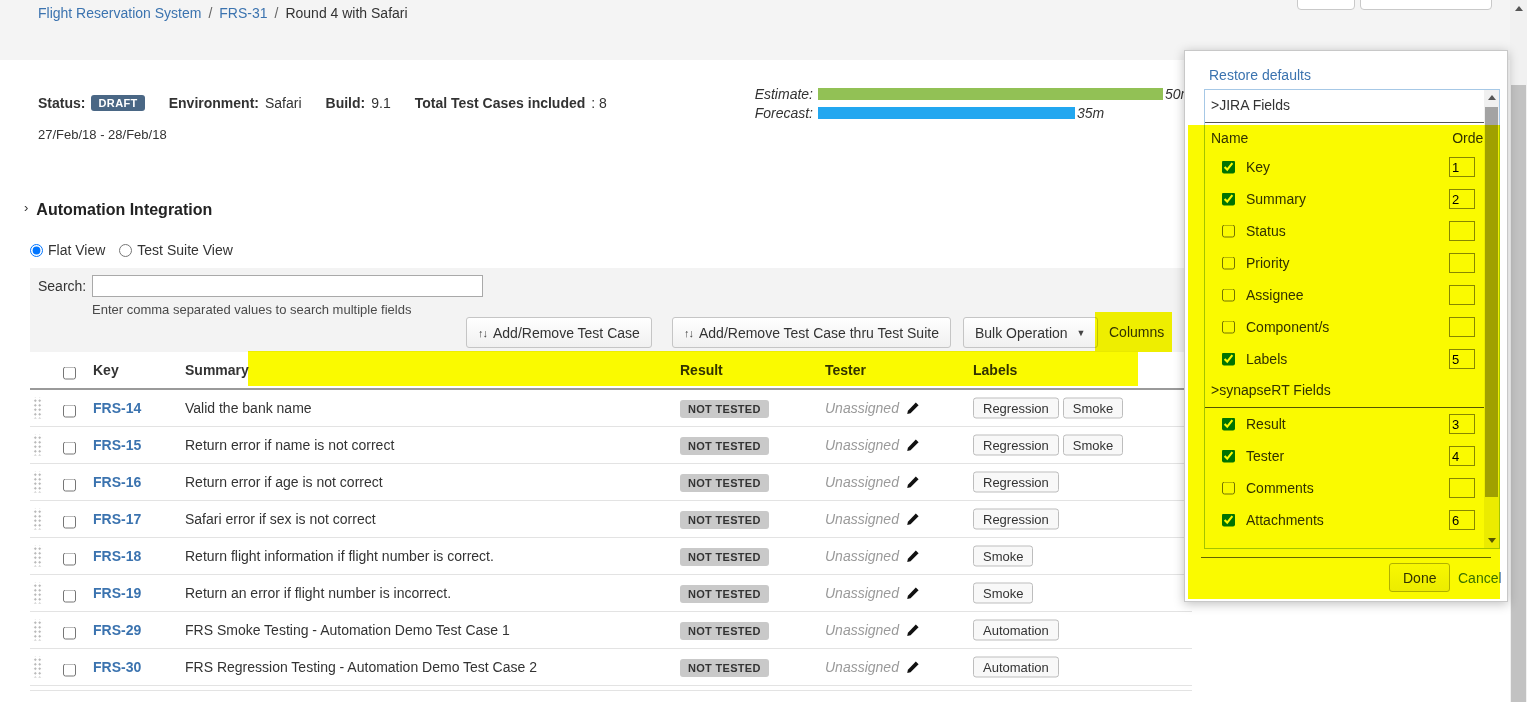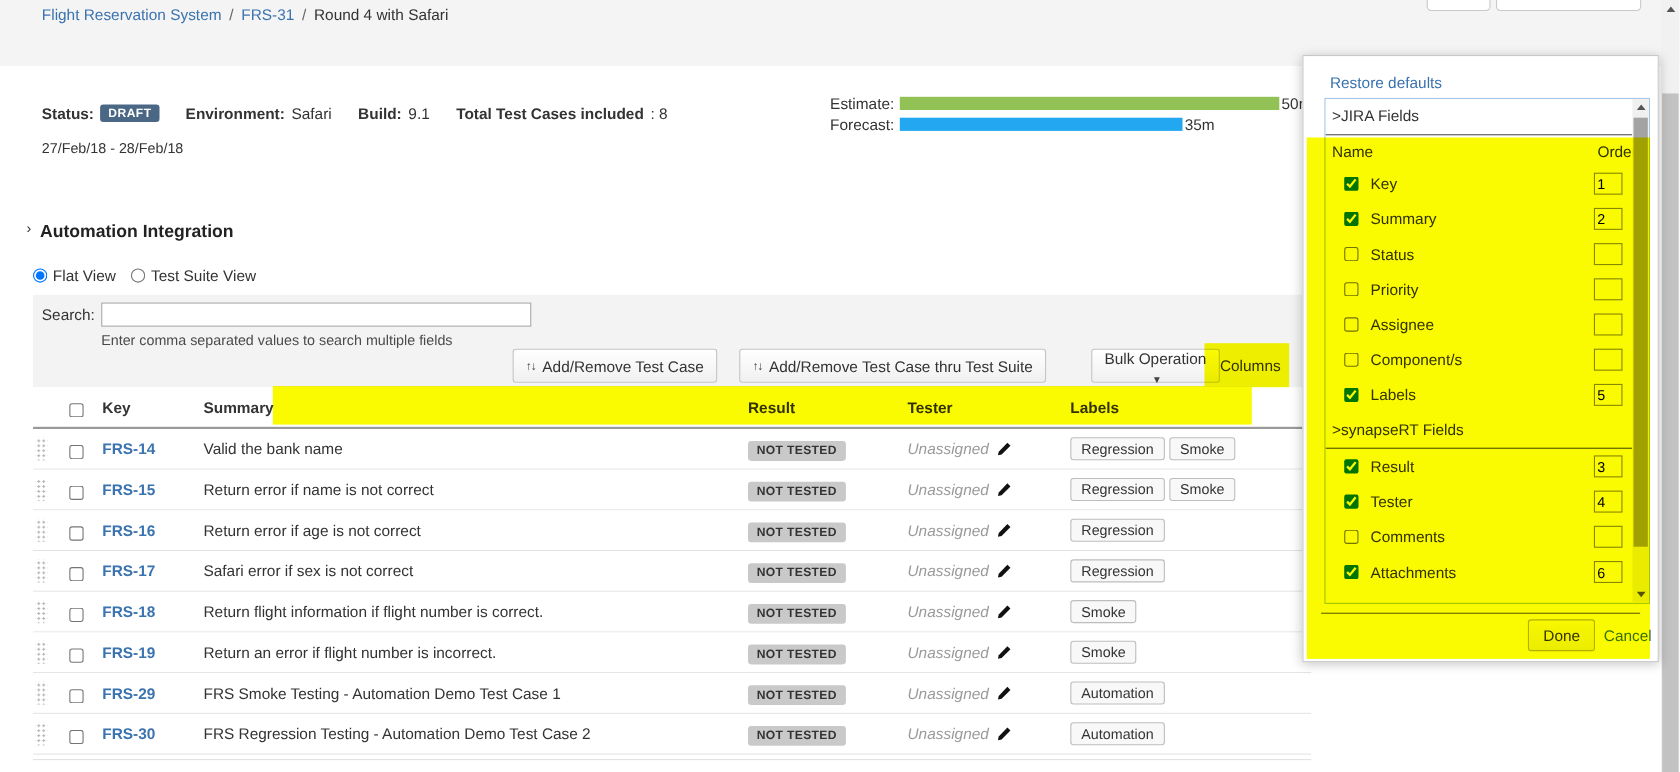--- a/index.html
+++ b/index.html
@@ -19,21 +19,21 @@
   
   .summary-row{position:absolute;left:38px;top:95px;display:flex;align-items:center;gap:8px;white-space:nowrap;}
   .summary-row .lbl{font-weight:bold;}
   .summary-row .grp{margin-right:16px;display:flex;align-items:center;gap:6px;}
   .status-badge{background:var(--status-badge,#4a6785);color:#fff;font-size:11px;font-weight:bold;
                 padding:2px 7px;border-radius:3px;letter-spacing:.4px;}
   .date-range{position:absolute;left:38px;top:127px;font-size:13px;color:#333;}
 
   
   .metrics{position:absolute;left:745px;top:85px;width:460px;}
-  .m-row{position:relative;height:19px;}
+  .m-row{position:relative;height:19px;font-style:italic;}
   .m-lbl{position:absolute;left:0;width:68px;text-align:right;top:1px;}
   .bar{position:absolute;left:73px;top:3px;height:12px;}
   .bar.est{width:345px;background:var(--estimate-bar,#92c155);}
   .bar.fc{width:257px;background:var(--forecast-bar,#22a7f0);}
   .m-val{position:absolute;top:1px;}
   .m-val.est{left:420px;}
   .m-val.fc{left:332px;}
   .na-box{position:absolute;left:73px;top:0px;border:1px solid #bbb;border-radius:3px;background:#fcfcfc;
           padding:1px 8px;font-size:13px;}
 
@@ -51,21 +51,21 @@
   .panel{position:absolute;left:30px;top:268px;width:1162px;height:84px;background:#f3f3f3;}
   .search-lbl{position:absolute;left:8px;top:10px;}
   .search-input{position:absolute;left:62px;top:7px;width:381px;height:20px;border:1px solid #a9a9a9;
                 background:#fff;font-family:inherit;font-size:13px;padding:0 4px;}
   .search-hint{position:absolute;left:62px;top:34px;font-size:13px;color:#4a4a4a;}
   .tbtn{position:absolute;top:49px;height:31px;border:1px solid #c5c5c5;border-radius:3px;
         background:linear-gradient(#ffffff,#f0f0f0);color:#333;font-family:inherit;font-size:14px;
         padding:0 11px;display:flex;align-items:center;gap:6px;cursor:pointer;}
   .tbtn.b1{left:436px;}
   .tbtn.b2{left:642px;}
-  .tbtn.b3{left:962px;flex-direction:column;}
+  .tbtn.b3{left:933px;}
   .sort-icon{font-size:11px;letter-spacing:-1px;color:#444;}
   .caret{font-size:9px;color:#444;margin-left:3px;}
   .columns-btn{position:absolute;left:1073px;top:55px;color:#333;cursor:pointer;background:none;border:none;
                font-family:inherit;font-size:14px;}
 
   
   .tc-table{position:absolute;left:30px;top:352px;width:1162px;}
   .t-head{position:relative;height:36px;border-bottom:2px solid #9a9a9a;font-weight:bold;background:#fff;}
   .t-row{position:relative;height:36px;border-bottom:1px solid #e3e3e3;background:#fff;}
   .t-head > *, .t-row > *{position:absolute;top:50%;transform:translateY(-50%);}

